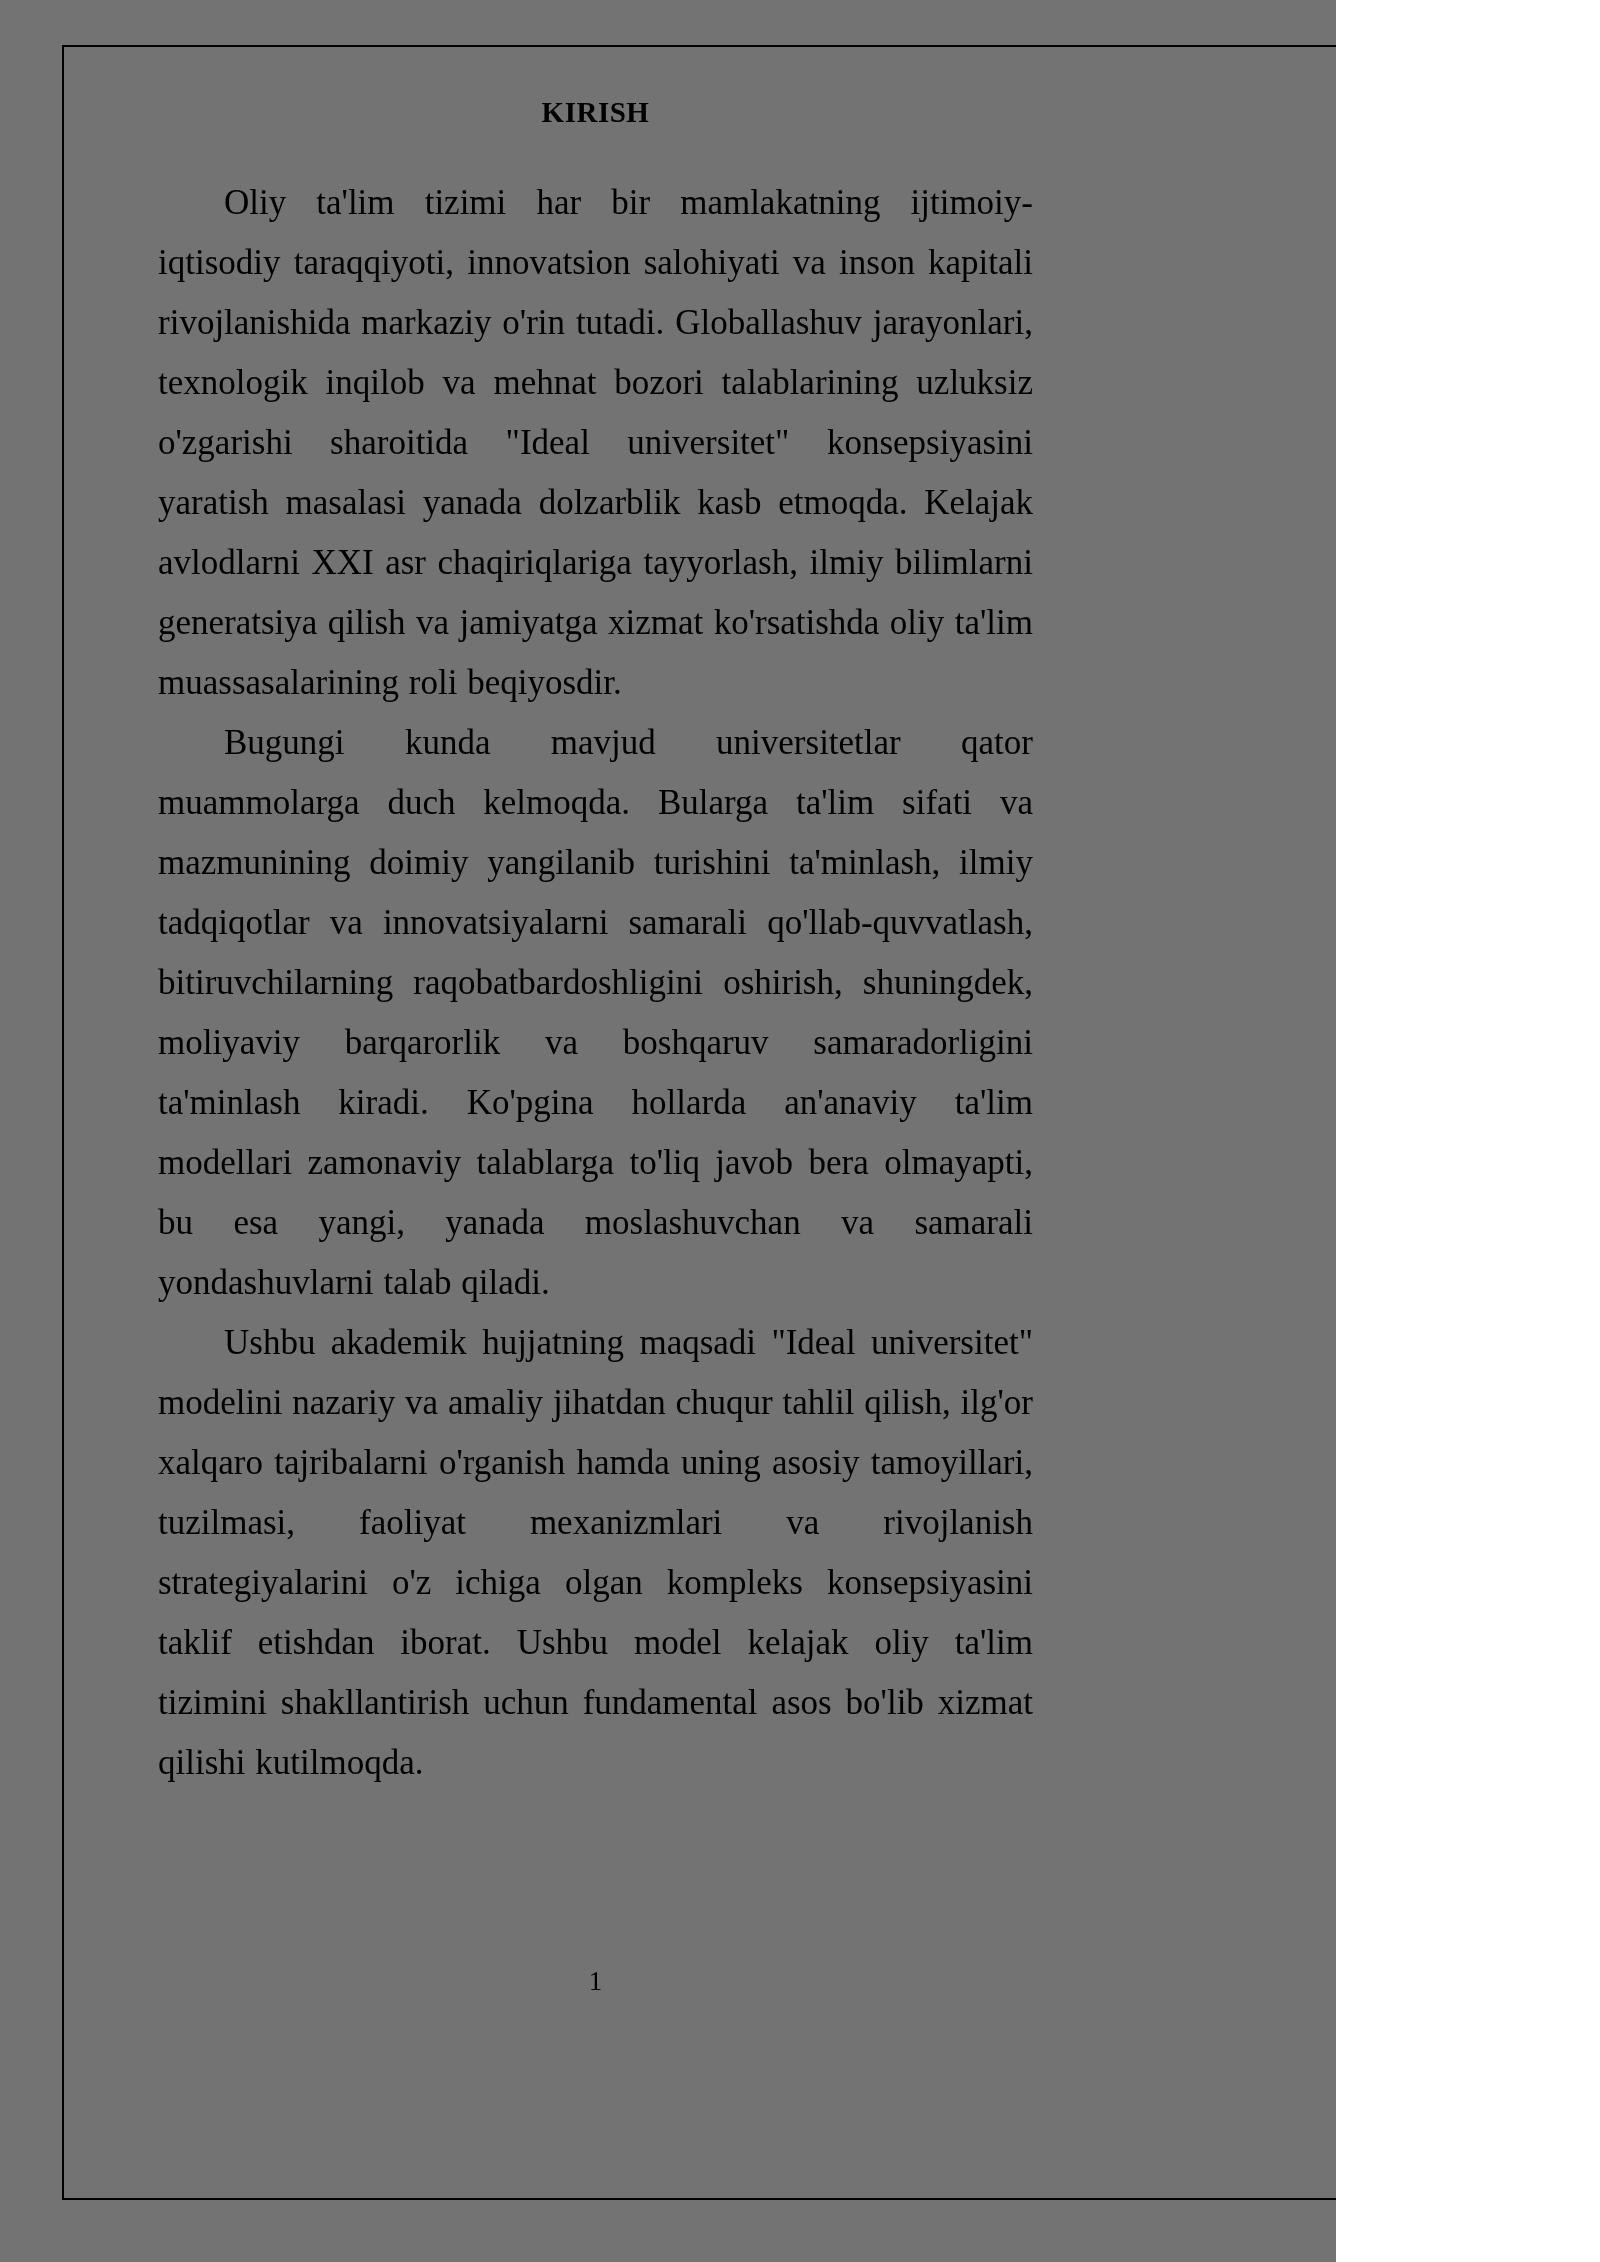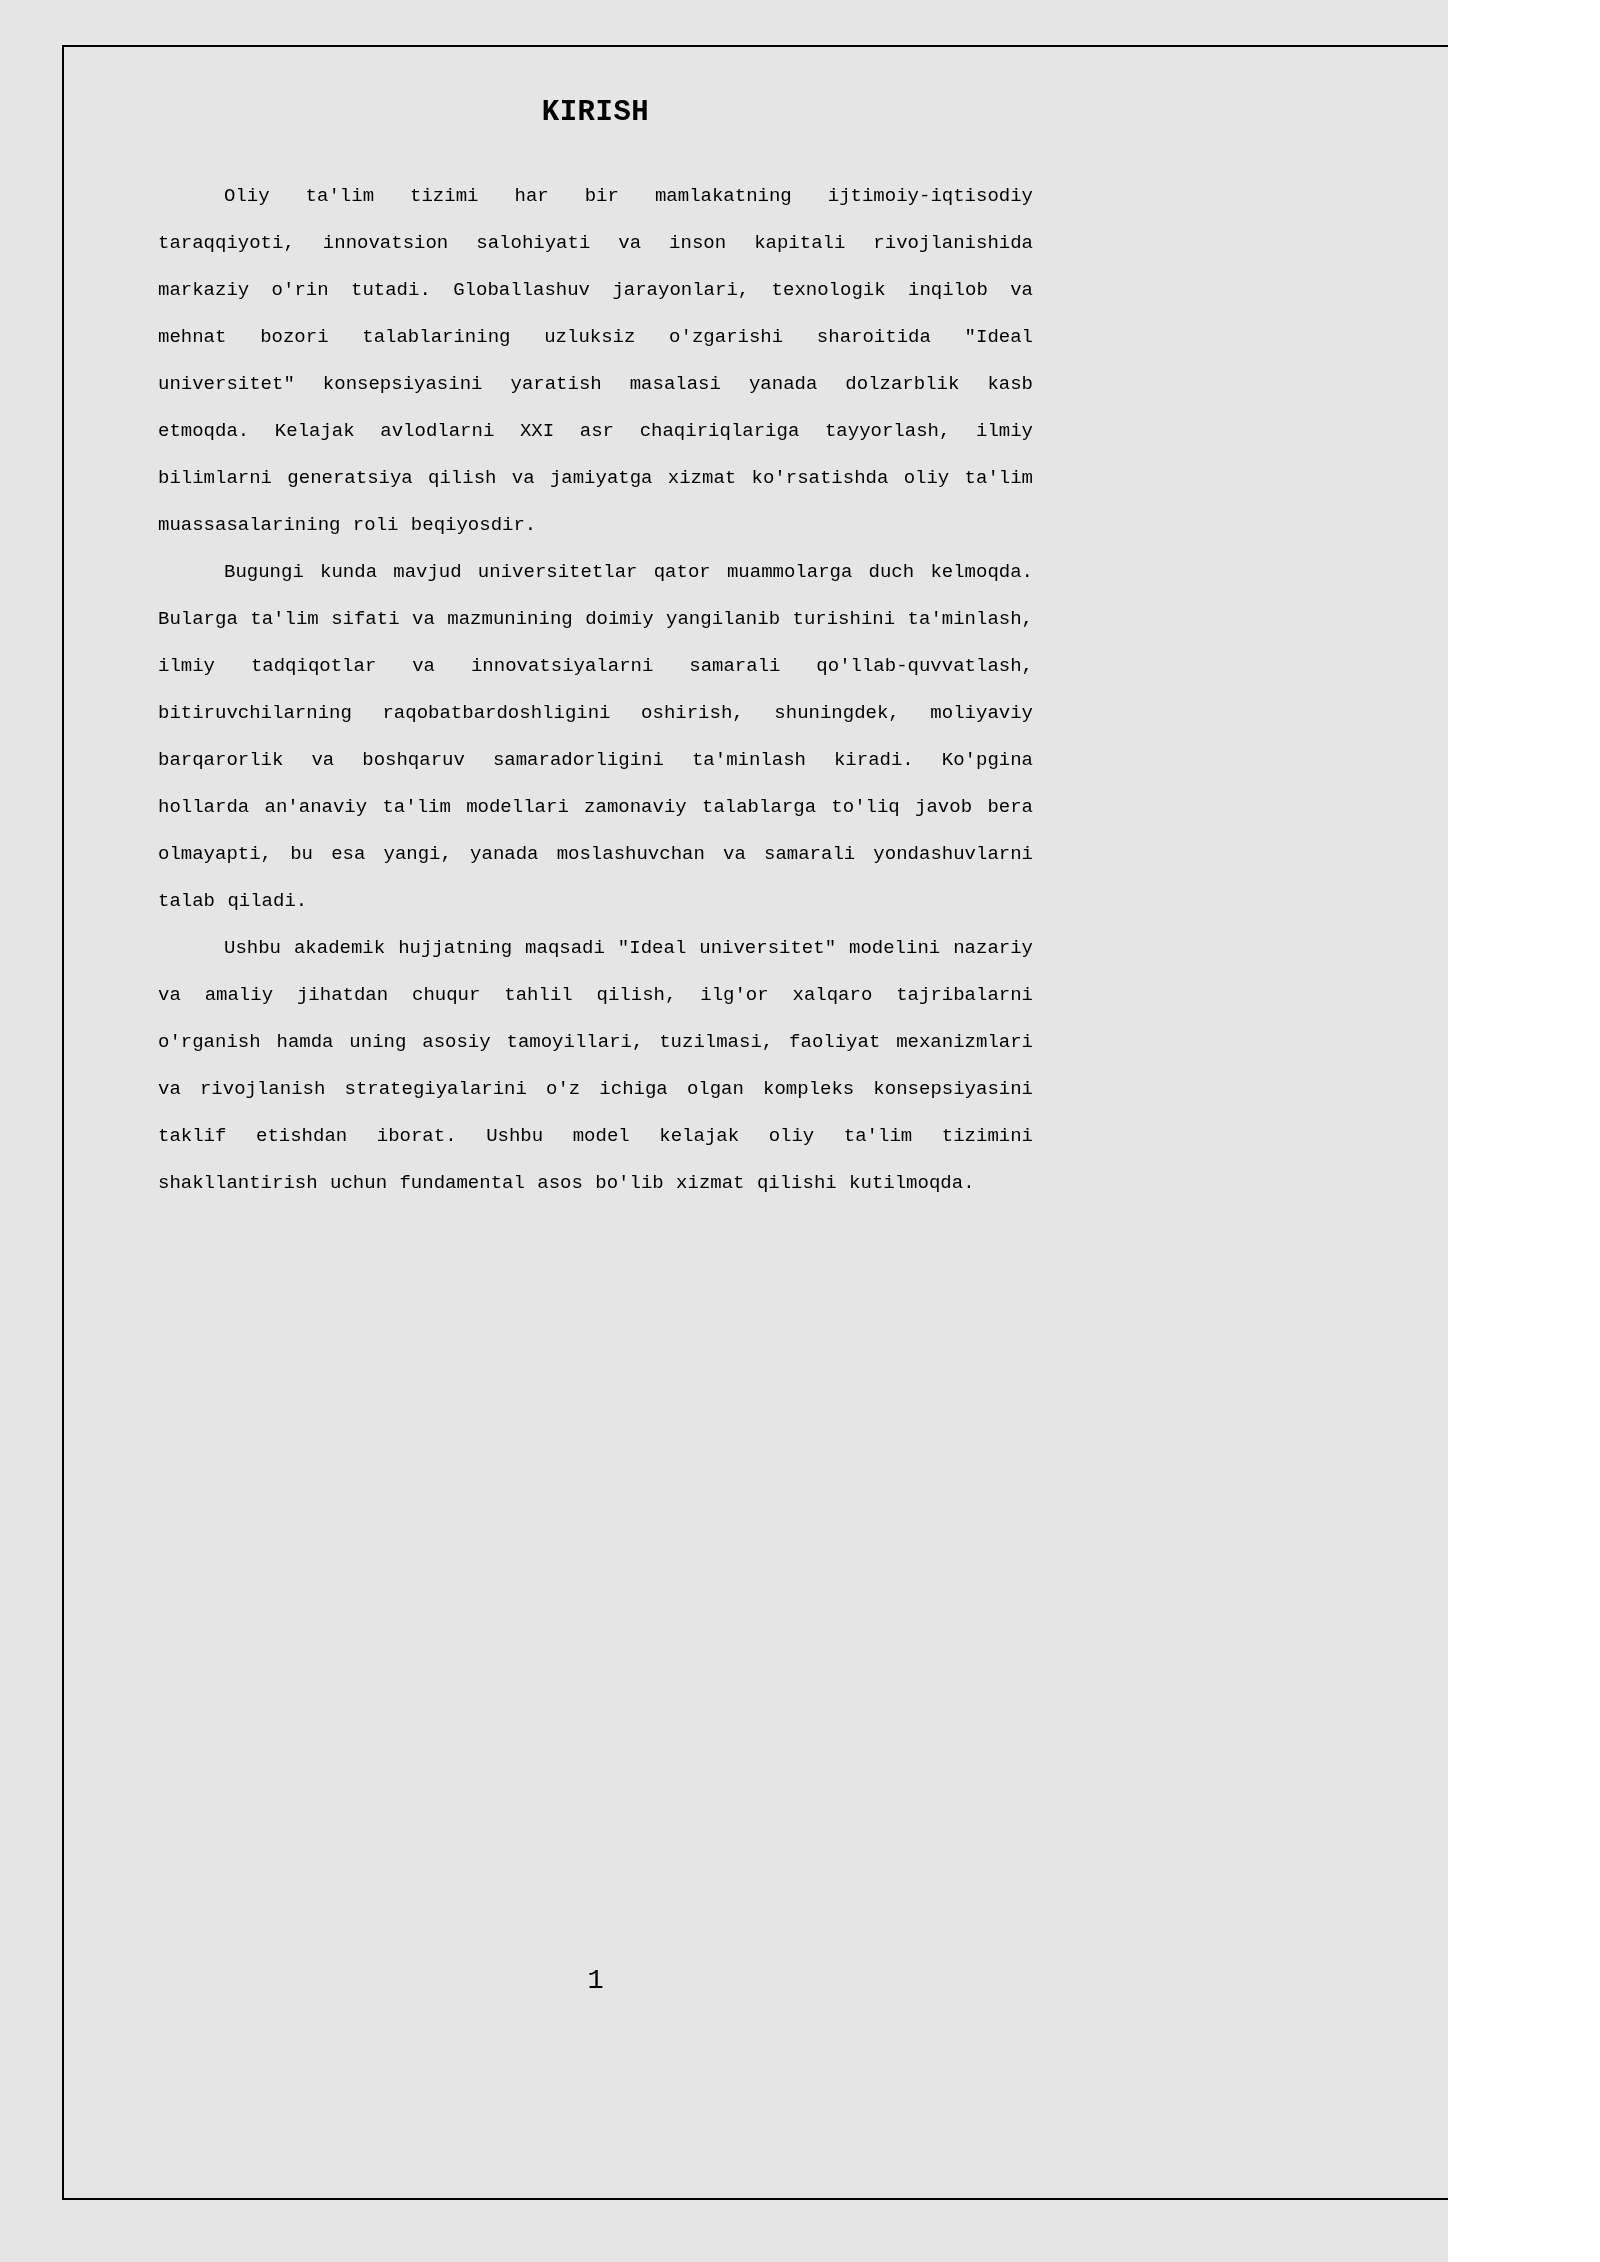--- a/index.html
+++ b/index.html
@@ -2,24 +2,24 @@
 <html><head>
 <meta charset="utf-8">
 <style>
   html, body {
     margin: 0;
     padding: 0;
     background: #ffffff;
   }
   .page {
     position: relative;
-    width: 1448px;
+    width: 1336px;
     height: 2262px;
-    background: #e5e5e5;
-    font-family: Liberation Mono, monospace;
+    background: #737373;
+    font-family: Liberation Serif, serif;
     color: #000000;
     overflow: hidden;
   }
   .page-frame {
     position: absolute;
     top: 45px;
     left: 62px;
     width: 1474px;
     height: 2155px;
     border: 2px solid #000000;
@@ -33,22 +33,22 @@
   }
   .title {
     margin: 0 0 44px 0;
     text-align: center;
     font-size: 29px;
     font-weight: bold;
     letter-spacing: 0.5px;
   }
   .para {
     margin: 0;
-    font-size: 19px;
-    line-height: 47px;
+    font-size: 35px;
+    line-height: 60px;
     text-align: justify;
     text-indent: 66px;
     word-spacing: 1px;
   }
   .page-number {
     position: absolute;
     left: 158px;
     top: 1966px;
     width: 875px;
     text-align: center;

